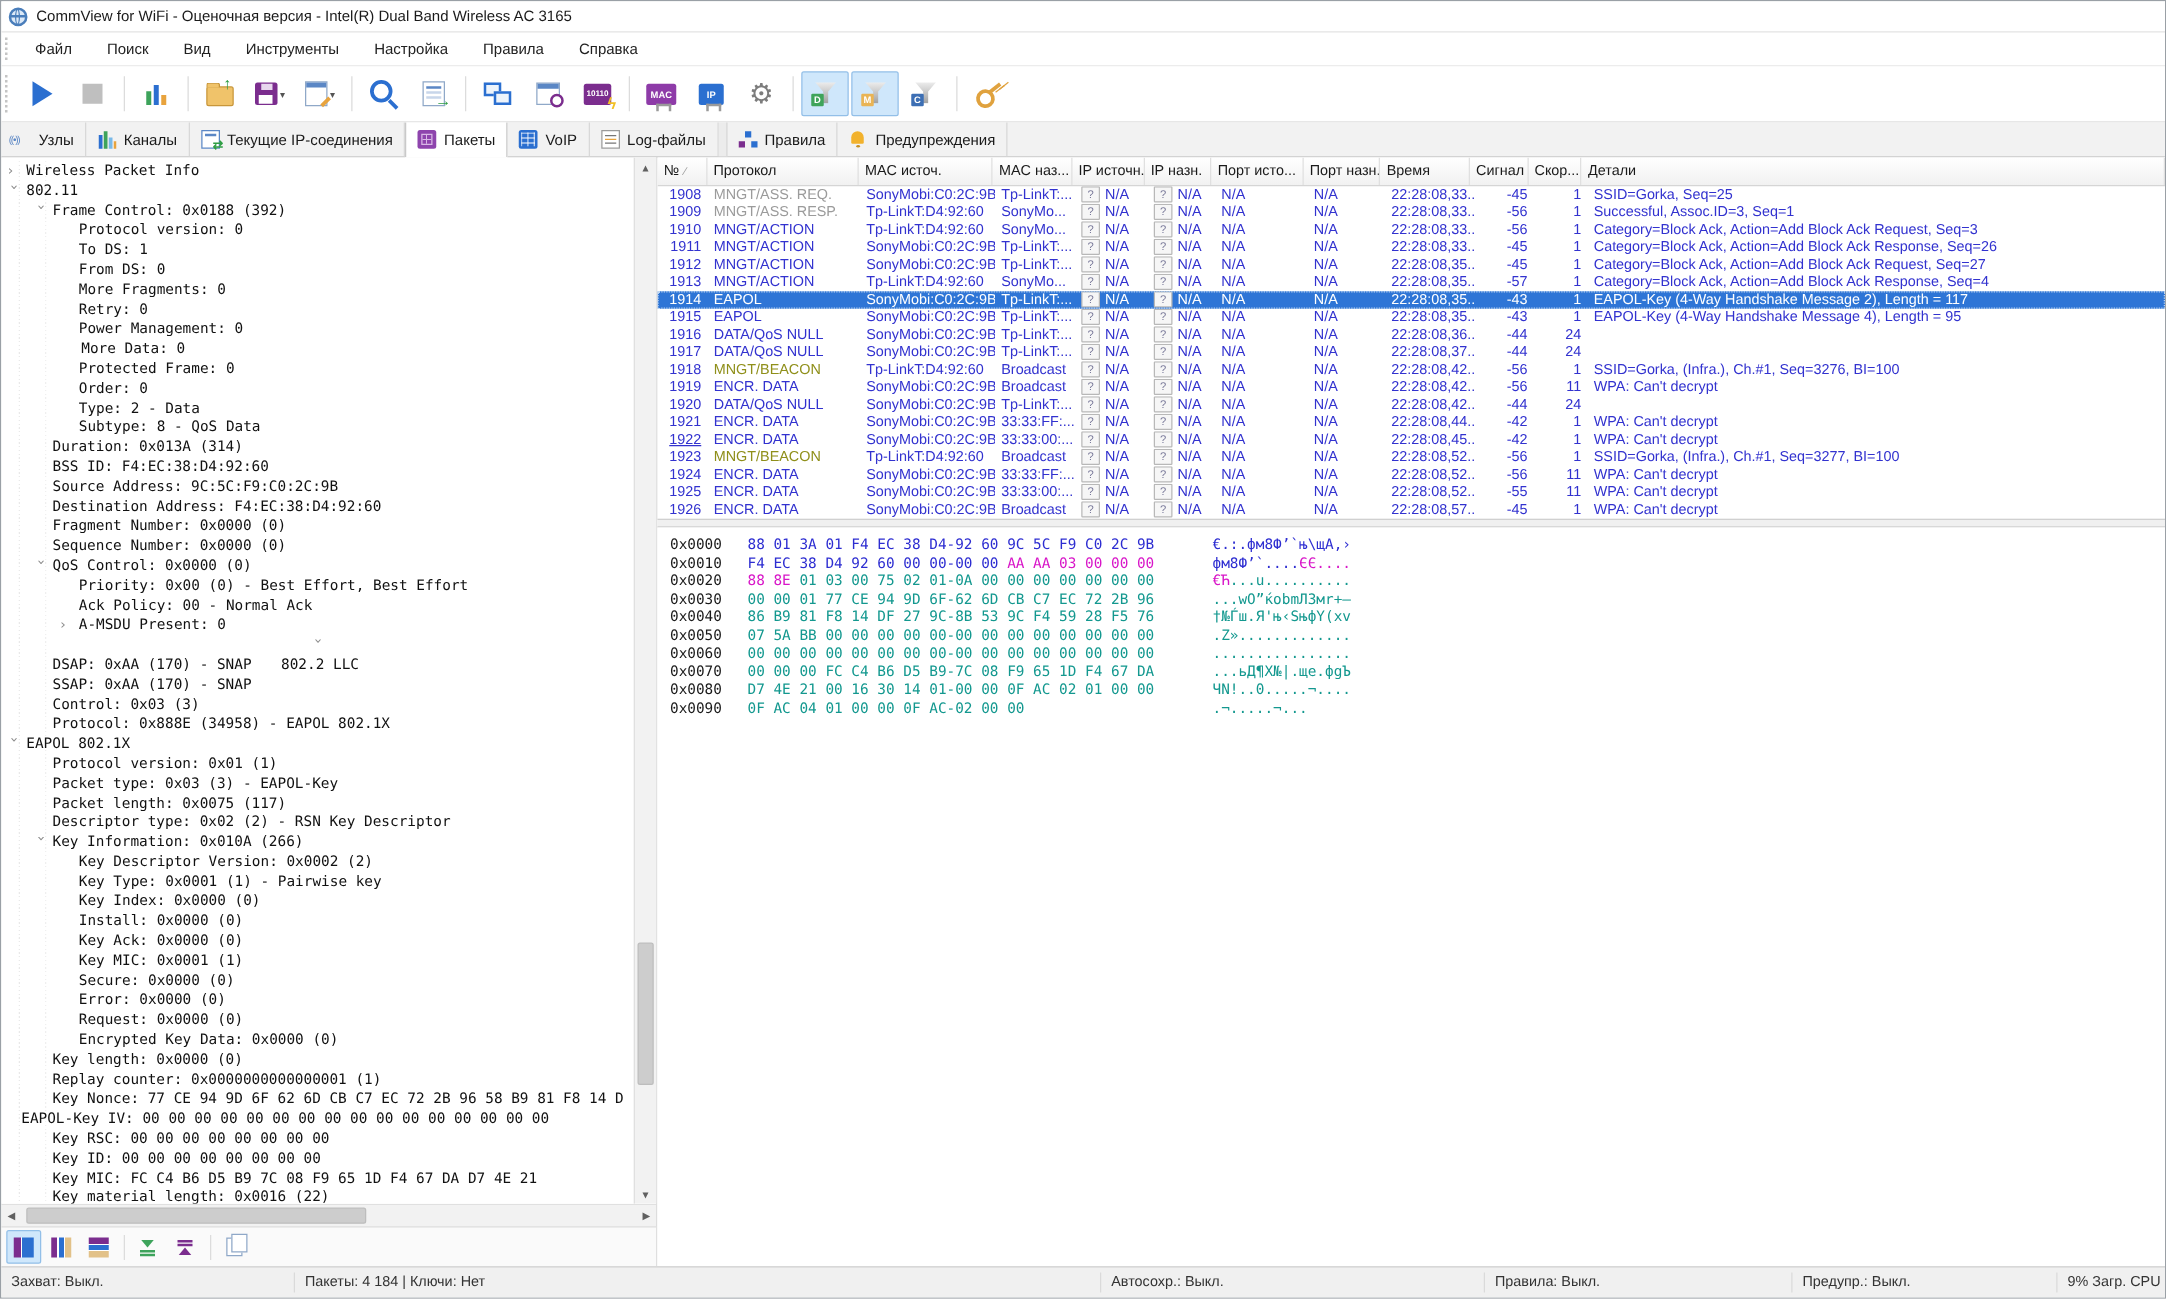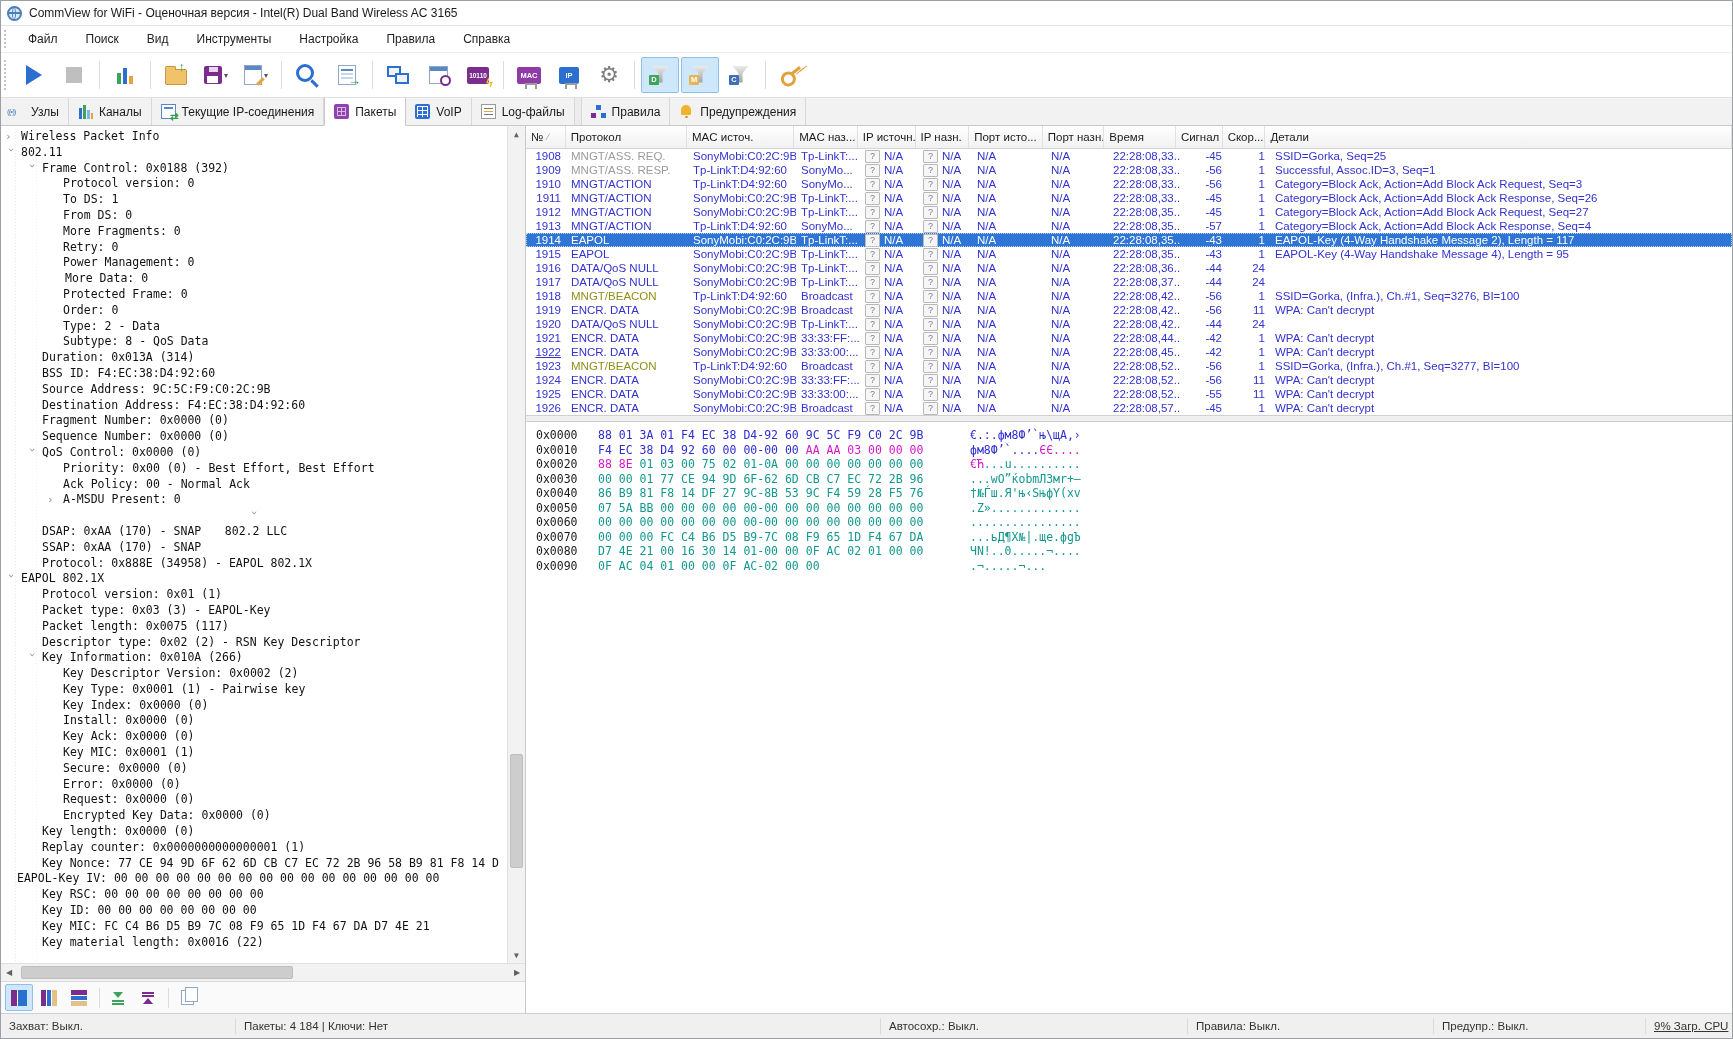--- a/index.html
+++ b/index.html
@@ -371,20 +371,24 @@
             <div class="trow" style="padding-left: 25px;">
               <span class="arr"></span>
               <span class="tlabel">DSAP: 0xAA (170) - SNAP</span>
             </div>
             <div class="trow" style="padding-left: 25px;">
               <span class="arr"></span>
               <span class="tlabel">SSAP: 0xAA (170) - SNAP</span>
             </div>
             <div class="trow" style="padding-left: 25px;">
               <span class="arr"></span>
+              <span class="tlabel">Control: 0x03 (3)</span>
+            </div>
+            <div class="trow" style="padding-left: 25px;">
+              <span class="arr"></span>
               <span class="tlabel">Protocol: 0x888E (34958) - EAPOL 802.1X</span>
             </div>
             <div class="trow" style="padding-left: 4px;">
               <span class="arr down">›</span>
               <span class="tlabel">EAPOL 802.1X</span>
             </div>
             <div class="trow" style="padding-left: 25px;">
               <span class="arr"></span>
               <span class="tlabel">Protocol version: 0x01 (1)</span>
             </div>
@@ -841,15 +845,15 @@
         </div>
     </div>
   </div>
 
   <div class="statusbar">
       <span class="sseg" style="width: 235px;">Захват: Выкл.</span>
       <span class="sseg" style="width: 645px;">Пакеты: 4 184 | Ключи: Нет</span>
       <span class="sseg" style="width: 307px;">Автосохр.: Выкл.</span>
       <span class="sseg" style="width: 246px;">Правила: Выкл.</span>
       <span class="sseg" style="width: 212px;">Предупр.: Выкл.</span>
-      <span class="sseg" style="flex: 1 1 0%; border-right: none; text-decoration: underline;">9% Загр. CPU</span>
+      <span class="sseg" style="flex: 1 1 0%; border-right: none;">9% Загр. CPU</span>
     </div>
 </div>
 
 </body></html>

